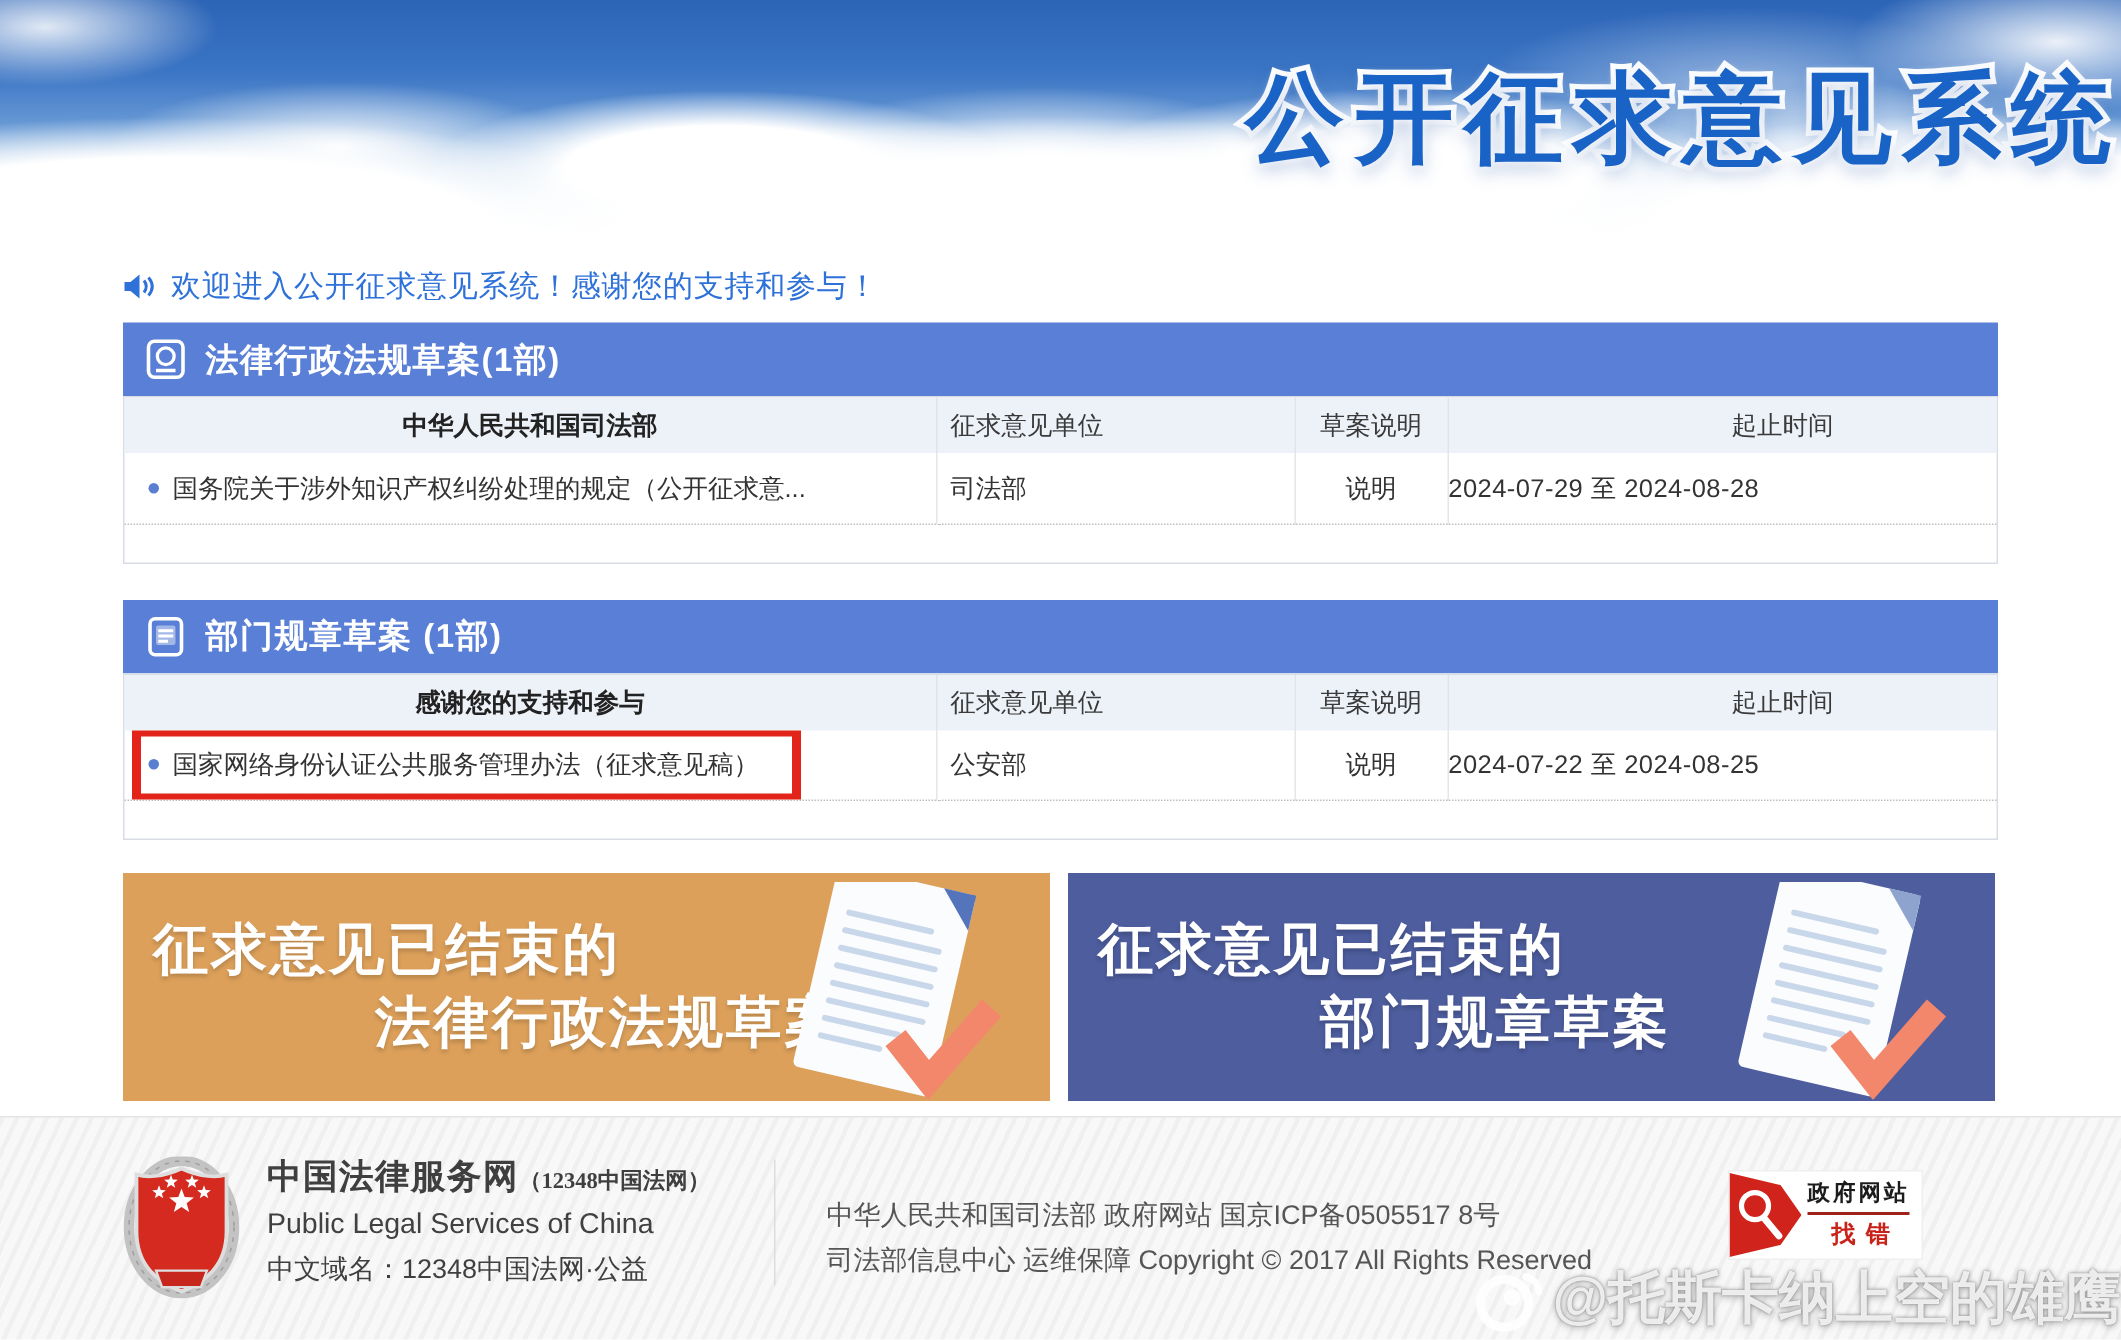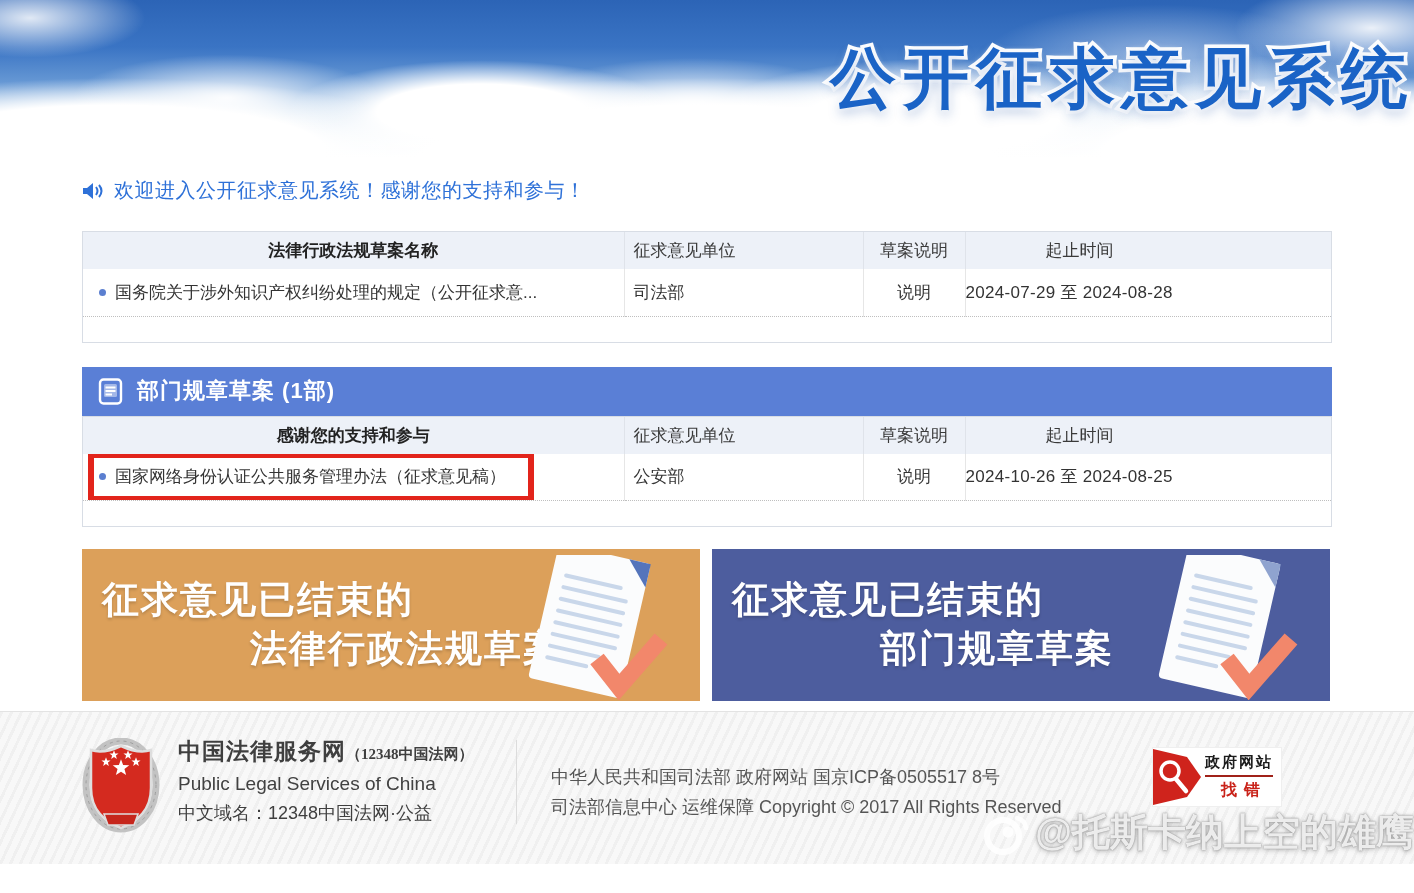--- a/index.html
+++ b/index.html
@@ -26,34 +26,34 @@
   .sky-title {
     position:absolute; left:0; top:34px; width:100%; text-align:right;
     font-size:66px; font-weight:900; letter-spacing:7px; color:#1a63c6;
     -webkit-text-stroke:7px #ffffff; paint-order:stroke fill;
     text-shadow:0 0 6px rgba(255,255,255,.95), 0 5px 12px rgba(40,90,170,.35);
   }
 
   
   .content { width:1250px; margin:0 auto; }
 
-  .welcome { display:flex; align-items:center; gap:10px; margin:20px 0 27px 0;
+  .welcome { display:flex; align-items:center; gap:10px; margin:20px 0 11px 0;
              color:#2e71d8; font-size:20px; font-weight:500; letter-spacing:.5px; }
   .welcome svg { flex:0 0 auto; }
 
   .section-bar { height:49px; background:#5a7fd6; display:flex; align-items:center;
                  gap:13px; padding-left:15px; color:#fff; font-size:22px; font-weight:bold; letter-spacing:1px; }
 
   .tbl { border:1px solid #d8dde5; background:#fff; }
   .tbl table { width:100%; border-collapse:collapse; table-layout:fixed; font-size:17px; color:#333; }
   .tbl th { height:37px; background:#edf1f8; font-weight:normal; color:#3a3a3a;
             border-right:1px solid #dfe3ea; }
   .tbl th.c-name { font-weight:bold; color:#222; }
   .tbl th.c-unit { text-align:left; padding-left:9px; }
-  .tbl th.c-time { text-align:left; padding-left:80px; }
+  .tbl th.c-time { text-align:center; padding-left:80px; }
   .tbl th:last-child, .tbl td:last-child { border-right:none; }
   .tbl td { height:47px; border-right:1px solid #e6e6e6; border-bottom:1px dotted #bfbfbf; }
   .tbl td.c-name { padding-left:16px; position:relative; white-space:nowrap; overflow:hidden; }
   .tbl td.c-unit { padding-left:9px;margin-left:27px; }
   .tbl td.c-note { text-align:center; }
   .tbl td.c-time { letter-spacing:.3px; }
   .bullet { display:inline-block; width:7px; height:7px; border-radius:50%; background:#5b7fd0;
             margin-right:9px; vertical-align:2px; }
   .tbl .spacer { height:25px; }
 
@@ -110,31 +110,39 @@
 
   <div class="welcome">
     <svg width="22" height="20" viewBox="0 0 22 20">
       <polygon points="1,7 5,7 11,2 11,18 5,13 1,13" fill="#2e71d8"></polygon>
       <path d="M14 6 q3 4 0 8" stroke="#2e71d8" stroke-width="2" fill="none"></path>
       <path d="M17 4 q5 6 0 12" stroke="#2e71d8" stroke-width="2" fill="none"></path>
     </svg>
     <span>欢迎进入公开征求意见系统！感谢您的支持和参与！</span>
   </div>
 
+  <div class="section-bar">
+    <svg width="27" height="27" viewBox="0 0 27 27">
+      <rect x="2" y="1.5" width="23" height="24" rx="4" fill="none" stroke="#fff" stroke-width="2.4"></rect>
+      <circle cx="13.5" cy="11.5" r="5.6" fill="none" stroke="#fff" stroke-width="2.2"></circle>
+      <line x1="7" y1="21" x2="20" y2="21" stroke="#fff" stroke-width="2.2"></line>
+    </svg>
+    <span>法律行政法规草案(1部)</span>
+  </div>
   <div class="tbl">
     <table>
       <colgroup>
           <col style="width:541px">
           <col style="width:239px">
           <col style="width:102px">
           <col style="width:366px">
         </colgroup>
       <tbody>
           <tr>
-        <th class="c-name">法律行政法规草案名称</th>
+        <th class="c-name">中华人民共和国司法部</th>
         <th class="c-unit">征求意见单位</th>
         <th class="c-note">草案说明</th>
         <th class="c-time">起止时间</th>
       </tr>
       <tr>
         <td class="c-name"><span class="bullet"></span><span>国务院关于涉外知识产权纠纷处理的规定（公开征求意...</span></td>
         <td class="c-unit">司法部</td>
         <td class="c-note">说明</td>
         <td class="c-time">2024-07-29 至 2024-08-28</td>
       </tr>
@@ -170,21 +178,21 @@
         <th class="c-note">草案说明</th>
         <th class="c-time">起止时间</th>
       </tr>
       <tr>
         <td class="c-name">
           <div class="hl-box"></div>
           <span class="bullet"></span><span>国家网络身份认证公共服务管理办法（征求意见稿）</span>
         </td>
         <td class="c-unit">公安部</td>
         <td class="c-note">说明</td>
-        <td class="c-time">2024-10-26 至 2024-08-25</td>
+        <td class="c-time">2024-07-22 至 2024-08-25</td>
       </tr>
     </tbody>
       </table>
     <div class="spacer"></div>
   </div>
 
   <div class="gap22"></div>
 
   <div class="banners">
     <div class="banner orange">

